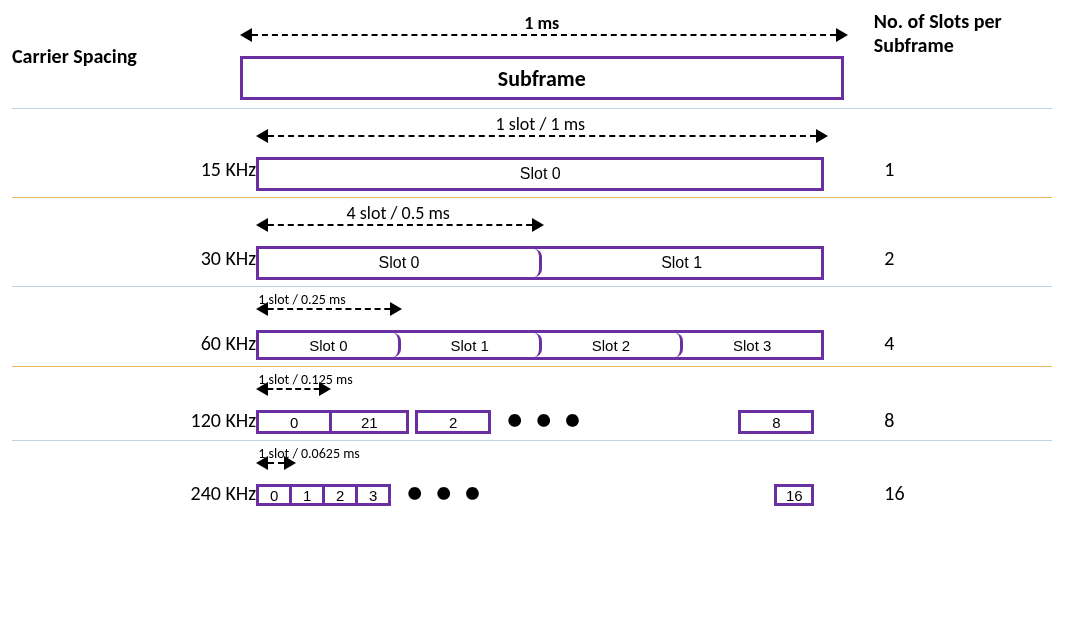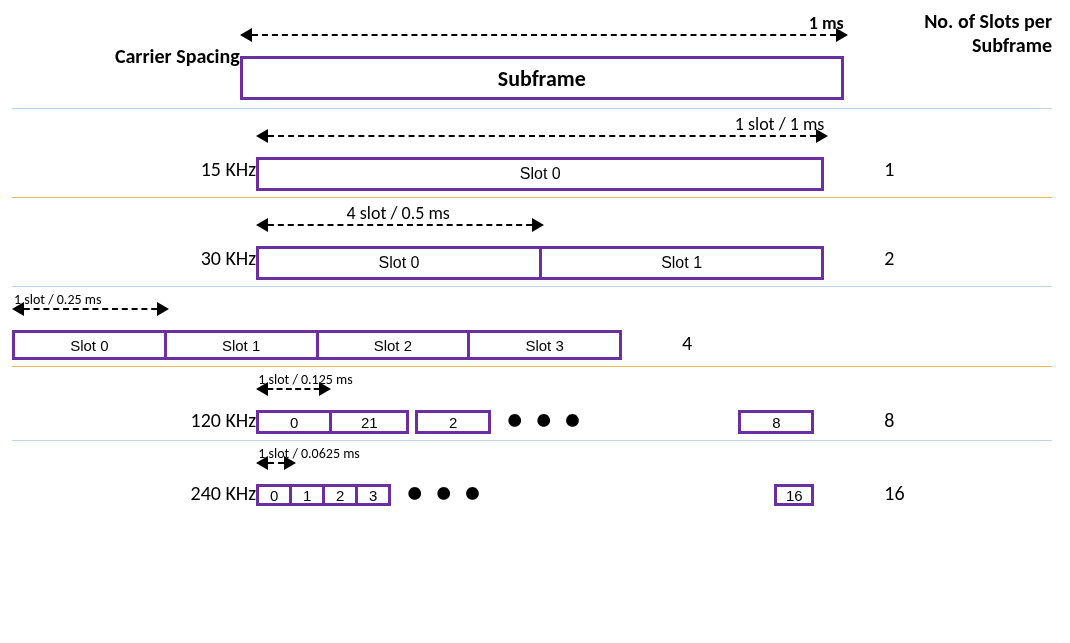--- a/index.html
+++ b/index.html
@@ -25,21 +25,21 @@
   }
   .col-mid {
     width: 610px;
     position: relative;
   }
   .col-right {
     width: 180px;
     text-align: left;
     font-size: 20px;
   }
-  .bold { font-weight: 700; text-align: right; }
+  .bold { font-weight: 700; }
   .sep {
     border: none;
     border-top: 1px solid #bcd3e9;
     margin: 2px 0 0 0;
   }
   .yellow { border-top: 1px solid #e8b75c; }
   .row {
     display: flex;
     align-items: center;
     padding: 4px 0 4px 0;
@@ -56,21 +56,21 @@
     position: absolute;
     top: -8px;
     width: 0; height: 0;
     border-top: 7px solid transparent;
     border-bottom: 7px solid transparent;
   }
   .dim-arrow::before { left: -2px; border-right: 12px solid #000; }
   .dim-arrow::after  { right: -2px; border-left: 12px solid #000; }
 
   .dim-label {
-    text-align: right;
+    text-align: center;
     font-size: 18px;
     margin-bottom: 0px;
   }
   .dim-label-left {
     text-align: left;
     font-size: 14px;
     margin-bottom: 0px;
     padding-left: 2px;
   }
 
@@ -90,20 +90,21 @@
   }
   .slot {
     border-right: 3px solid #6a2fa0;
     flex: 1;
     height: 28px;
     display: flex;
     align-items: center;
     justify-content: center;
     font-size: 16px;
     font-family: Arial, sans-serif;
+    border-radius: 8px;
   }
   .slot:last-child { border-right: none; }
   .slot.thin { height: 24px; font-size: 15px; }
 
   .slot-lone {
     border: 3px solid #6a2fa0;
     height: 24px;
     display: inline-flex;
     align-items: center;
     justify-content: center;
@@ -179,20 +180,23 @@
         <div class="slot">Slot 1</div>
       </div>
     </div>
     <div class="col-right" style="padding-left:60px; margin-top:34px">
       <span>2</span>
     </div>
   </div>
   <hr class="sep">
 
   <div class="row">
+    <div class="col-left freq" style="padding-left:30px; margin-top:34px">
+      <span>60 KHz</span>
+    </div>
     <div class="col-mid">
       <div class="dim-label-left">1 slot / 0.25 ms</div>
       <div class="dim-arrow" style="width:25%"></div>
       <div class="slots">
         <div class="slot thin">Slot 0</div>
         <div class="slot thin">Slot 1</div>
         <div class="slot thin">Slot 2</div>
         <div class="slot thin">Slot 3</div>
       </div>
     </div>

